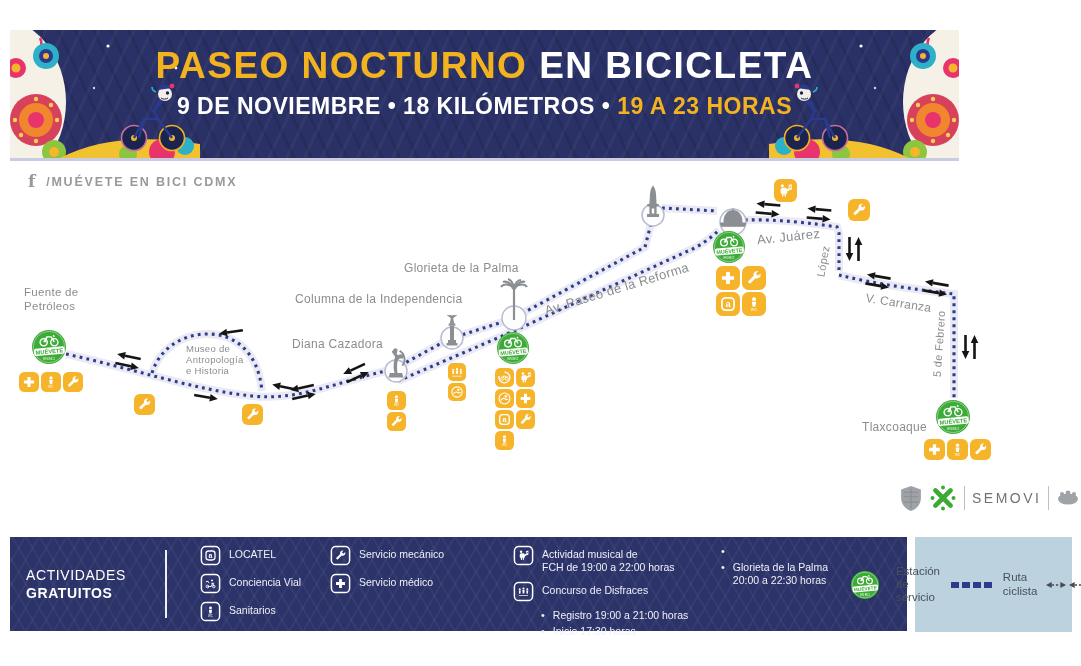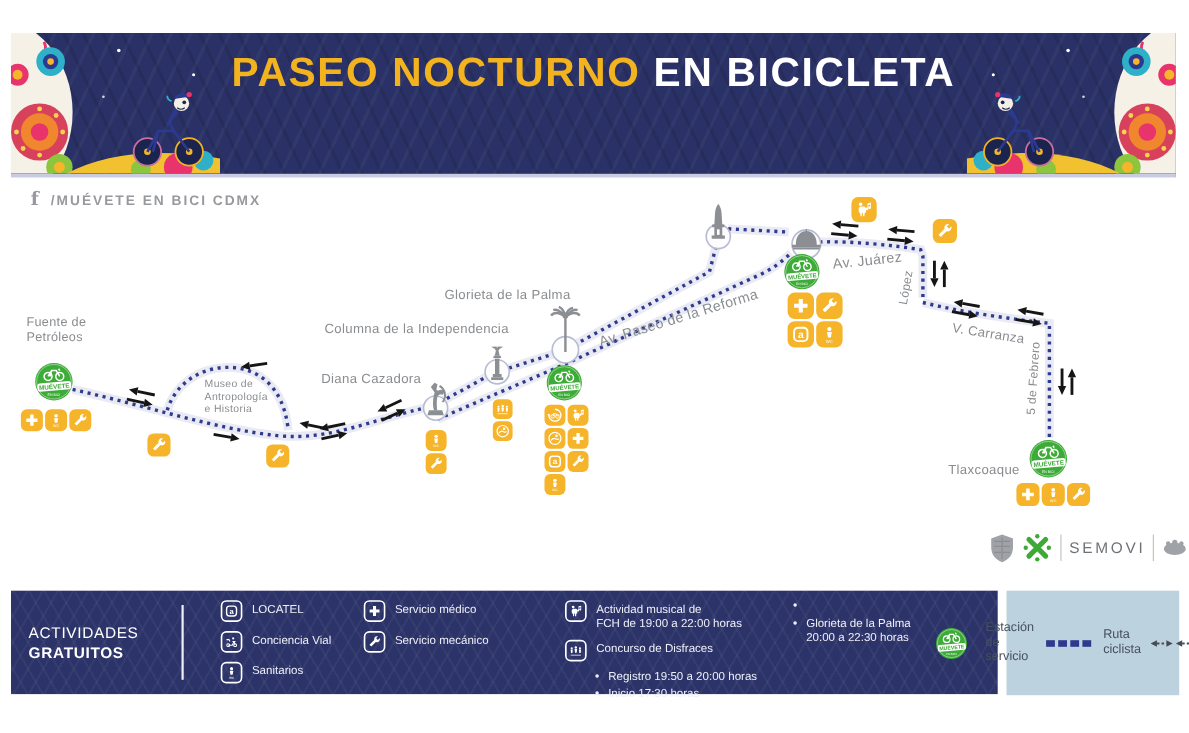--- a/index.html
+++ b/index.html
@@ -1,19 +1,19 @@
 <!DOCTYPE html>
 <html><head>
 <meta charset="utf-8">
 <style>
   html,body{margin:0;padding:0;background:#fff;}
   .page{position:relative;width:1081px;height:666px;background:#fff;overflow:hidden;
         font-family:"Liberation Sans",sans-serif;}
   
-  .banner{position:absolute;left:10px;top:30px;width:1059px;height:128px;
+  .banner{position:absolute;left:10px;top:30px;width:949px;height:128px;
     background-color:#2a3166;
     background-image:
       repeating-linear-gradient(295deg, rgba(255,255,255,.035) 0 3px, transparent 3px 16px),
       repeating-linear-gradient(65deg, rgba(0,0,0,.10) 0 3px, transparent 3px 16px);
     border-bottom:3px solid #c9cce0;text-align:center;overflow:hidden;}
   .banner-title{margin-top:15px;font-size:37px;font-weight:bold;color:#fff;letter-spacing:1.5px;position:relative;z-index:3;}
   .banner-title .gold{color:#f2b31e;}
   .banner-sub{margin-top:6px;font-size:23px;font-weight:bold;color:#fff;letter-spacing:.5px;position:relative;z-index:3;}
   .banner-sub .gold{color:#f2b31e;}
   .deco{position:absolute;top:0;width:190px;height:128px;z-index:1;}
@@ -113,20 +113,23 @@
           <circle cx="84" cy="58" r="1.2" fill="#fff" opacity=".8"></circle>
       </g>
     </svg>
     <svg class="deco deco-r" viewBox="0 0 190 128">
       <use href="#decoArt"></use>
     </svg>
     <div class="banner-title">
       <span class="gold">PASEO NOCTURNO</span>
       <span>EN BICICLETA</span>
     </div>
+    <div class="banner-sub">
+      <span>9 DE NOVIEMBRE • 18 KILÓMETROS • </span><span class="gold">19 A 23 HORAS</span>
+    </div>
   </header>
 
   <div class="fb">
     <span class="fbf">f</span>
     <span>/MUÉVETE EN BICI CDMX</span>
   </div>
 
   <svg class="map" width="1081" height="372" viewBox="0 160 1081 372">
       <path d="M66 354 C130 368 195 390 252 396 C300 401 335 382 394 369" fill="none" stroke="#e9eaf4" stroke-width="8"></path>
       <path d="M394 369 L449 339 L512 319 L645 247 L651 224" fill="none" stroke="#e9eaf4" stroke-width="8"></path>
@@ -618,33 +621,33 @@
               </g>
             </svg>
             <div class="lg-tx">Sanitarios</div>
           </div>
         </div>
         <div class="lg-col c2">
           <div class="lg-item">
             <svg class="lg-ic" viewBox="0 0 24 24">
               <rect x="1.6" y="1.6" width="20.8" height="20.8" rx="5" fill="none" stroke="#fff" stroke-width="1.7"></rect>
               <g transform="translate(12 12) scale(.66) translate(-12 -12)">
+                <path d="M15.9 3.2a4.6 4.6 0 0 0-4.4 6L4 16.7 6.8 19.5l7.3-7.3a4.6 4.6 0 0 0 6-6.1L17.2 9 14.5 6.2l2.9-2.9a4.6 4.6 0 0 0-1.5-.1z" fill="#fff"></path>
+              </g>
+            </svg>
+            <div class="lg-tx">Servicio mecánico</div>
+          </div>
+          <div class="lg-item">
+            <svg class="lg-ic" viewBox="0 0 24 24">
+              <rect x="1.6" y="1.6" width="20.8" height="20.8" rx="5" fill="none" stroke="#fff" stroke-width="1.7"></rect>
+              <g transform="translate(12 12) scale(.66) translate(-12 -12)">
                 <path d="M9.6 4.2h4.8v5.4h5.4v4.8h-5.4v5.4H9.6v-5.4H4.2V9.6h5.4z" fill="#fff"></path>
               </g>
             </svg>
             <div class="lg-tx">Servicio médico</div>
-          </div>
-          <div class="lg-item">
-            <svg class="lg-ic" viewBox="0 0 24 24">
-              <rect x="1.6" y="1.6" width="20.8" height="20.8" rx="5" fill="none" stroke="#fff" stroke-width="1.7"></rect>
-              <g transform="translate(12 12) scale(.66) translate(-12 -12)">
-                <path d="M15.9 3.2a4.6 4.6 0 0 0-4.4 6L4 16.7 6.8 19.5l7.3-7.3a4.6 4.6 0 0 0 6-6.1L17.2 9 14.5 6.2l2.9-2.9a4.6 4.6 0 0 0-1.5-.1z" fill="#fff"></path>
-              </g>
-            </svg>
-            <div class="lg-tx">Servicio mecánico</div>
           </div>
         </div>
         <div class="lg-col c3">
           <div class="lg-item">
             <svg class="lg-ic" viewBox="0 0 24 24">
               <rect x="1.6" y="1.6" width="20.8" height="20.8" rx="5" fill="none" stroke="#fff" stroke-width="1.7"></rect>
               <g transform="translate(12 12) scale(.66) translate(-12 -12)">
                 <g fill="#fff">
                   <circle cx="7.8" cy="5.6" r="2.1"></circle>
                   <path d="M7.8 8.2c-1.9.7-2.6 2.4-2.4 4.4l.5 3.4h1.3l.4 4h1.6l.3-4h1l.3 4h1.6l.4-4h1.3l.5-3.4c.2-2-.5-3.7-2.4-4.4z"></path>
@@ -666,21 +669,21 @@
                   <circle cx="18.5" cy="8.2" r="1.7"></circle>
                   <path d="M16.8 10.3h3.4l-.6 5.5h-2.2z"></path>
                   <path d="M4 18.5h16v1.2H4z"></path>
                 </g>
               </g>
             </svg>
             <div class="lg-tx">Concurso de Disfraces</div>
           </div>
           <div class="lg-item lg-bullet">
             <span class="bdot">•</span>
-            <div class="lg-tx">Registro 19:50 a 20:00 horas</div>
+            <div class="lg-tx">Registro 19:00 a 21:00 horas</div>
           </div>
           <div class="lg-item lg-bullet">
             <span class="bdot">•</span>
             <div class="lg-tx">Inicio 17:30 horas</div>
           </div>
         </div>
         <div class="lg-col c4">
           <div class="lg-item lg-bullet">
             <span class="bdot">•</span>
           </div>

